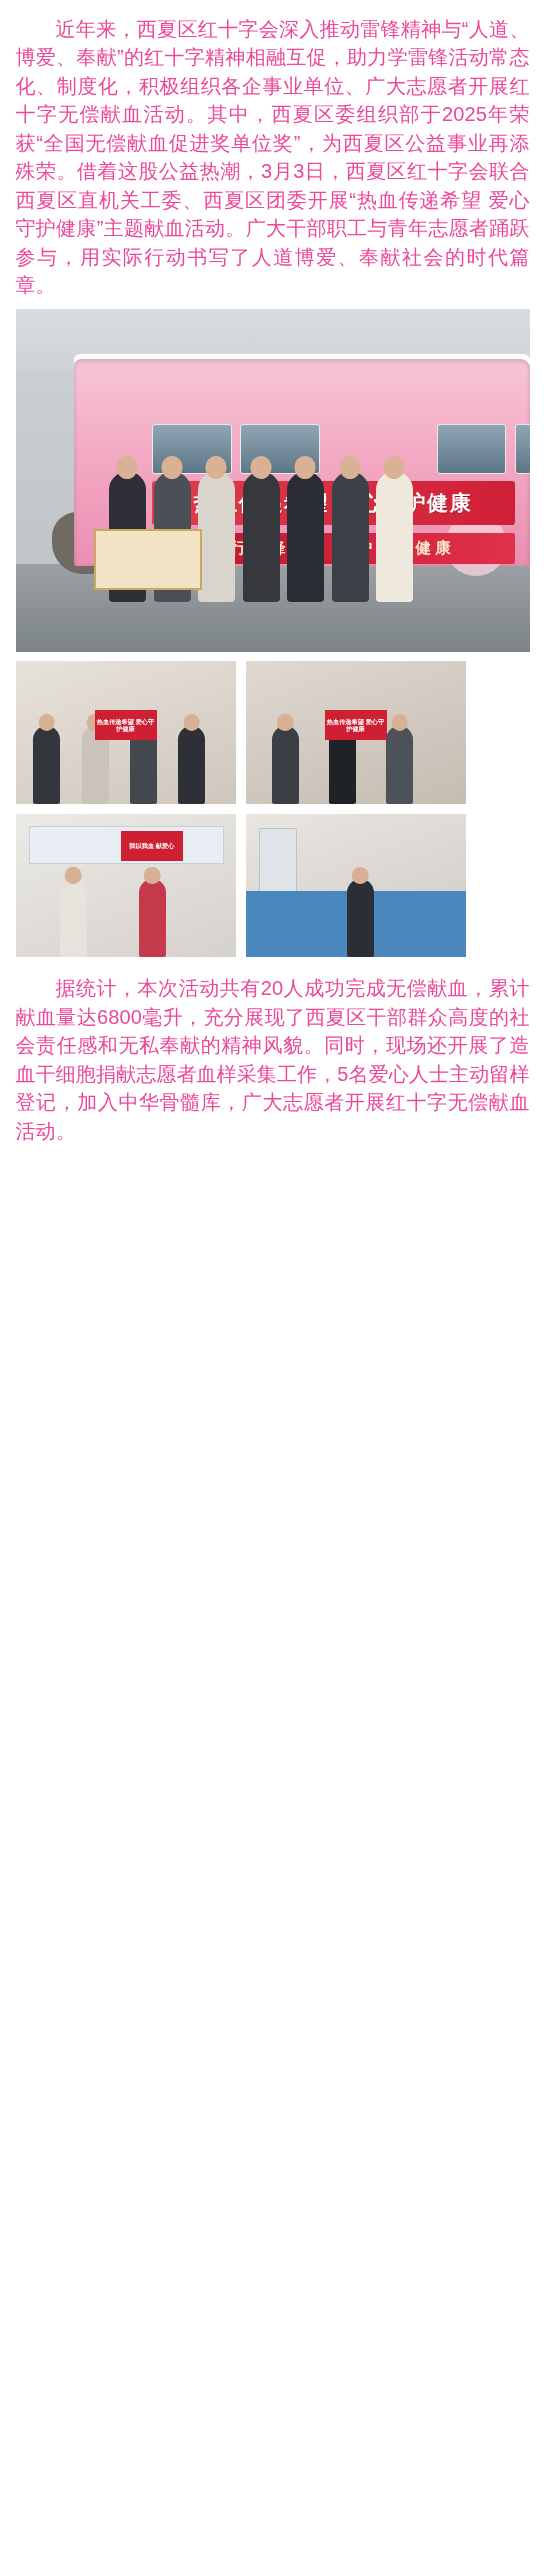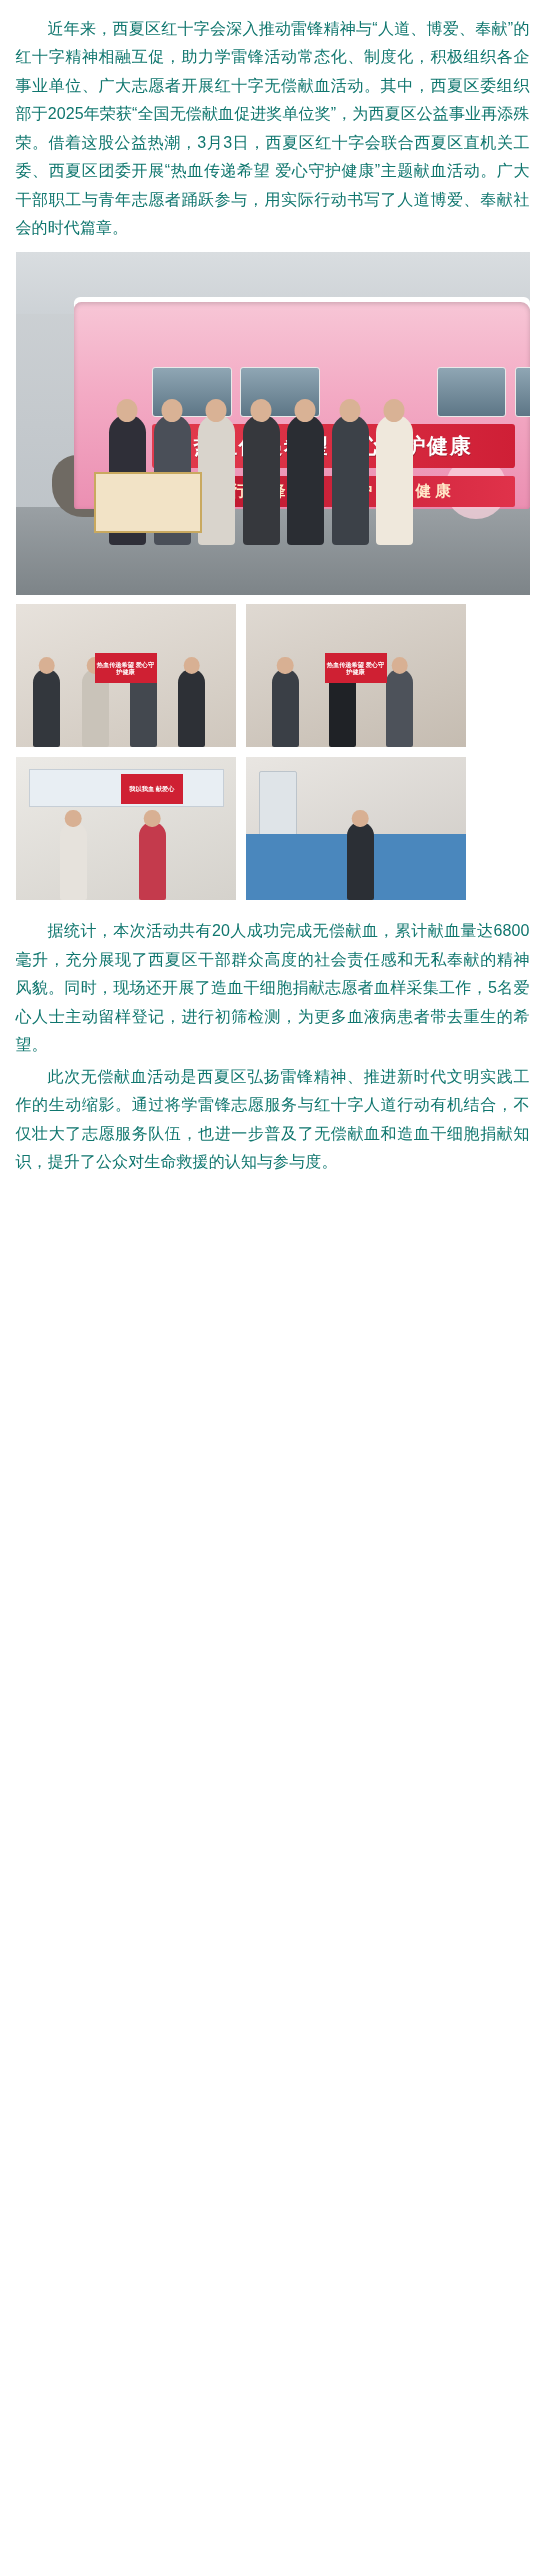--- a/index.html
+++ b/index.html
@@ -13,23 +13,23 @@
   .page {
     width: 545px;
     min-height: 2576px;
     margin: 0 auto;
     background: #ffffff;
     position: relative;
     box-sizing: border-box;
     padding: 14.5px 15.5px 15.5px 15.5px;
   }
   .para {
-    font-size: 16px;
+    font-size: 20px;
     line-height: 28.5px;
-    color: #0f766e;
+    color: #ec4899;
     text-align: justify;
     text-justify: inter-ideograph;
     text-indent: 2em;
     margin: 0 0 3.1px 0;
     letter-spacing: 0.1px;
     word-break: break-all;
   }
   .figure {
     margin: 9.3px 0 7.3px 0;
     width: 100%;
@@ -287,17 +287,16 @@
 
     <div class="cell c6">
       <div class="figure-person" style="left:34%; width:47px; height:98px; background:#e9e4dd;">
           <div class="head"></div>
         </div>
       <div class="crosslogo"></div>
       <div class="bigtext">献血</div>
     </div>
   </div>
 
-  <p class="para">据统计，本次活动共有20人成功完成无偿献血，累计献血量达6800毫升，充分展现了西夏区干部群众高度的社会责任感和无私奉献的精神风貌。同时，现场还开展了造血干细胞捐献志愿者血样采集工作，5名爱心人士主动留样登记，进行初筛检测，为更多血液病患者带去重生的希望。</p>
-  <p class="para">此次无偿献血活动是西夏区弘扬雷锋精神、推进新时代文明实践工作的生动缩影。通过将学雷锋志愿服务与红十字人道行动有机结合，不仅壮大了志愿服务队伍，也进一步普及了无偿献血和造血干细胞捐献知识，提升了公众对生命救援的认知与参与度。</p>
+  <p class="para">据统计，本次活动共有20人成功完成无偿献血，累计献血量达6800毫升，充分展现了西夏区干部群众高度的社会责任感和无私奉献的精神风貌。同时，现场还开展了造血干细胞捐献志愿者血样采集工作，5名爱心人士主动留样登记，加入中华骨髓库，广大志愿者开展红十字无偿献血活动。</p>
 
 </div>
 
 
 </body></html>

